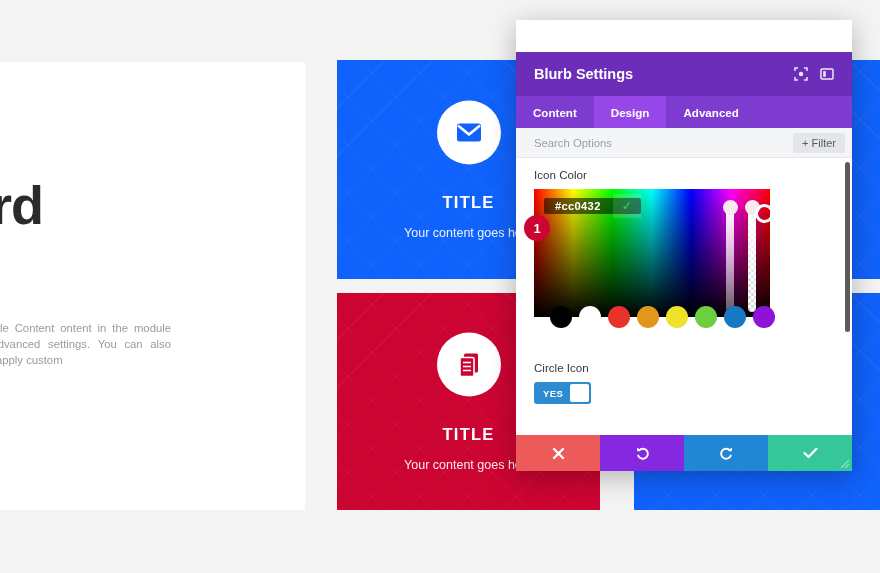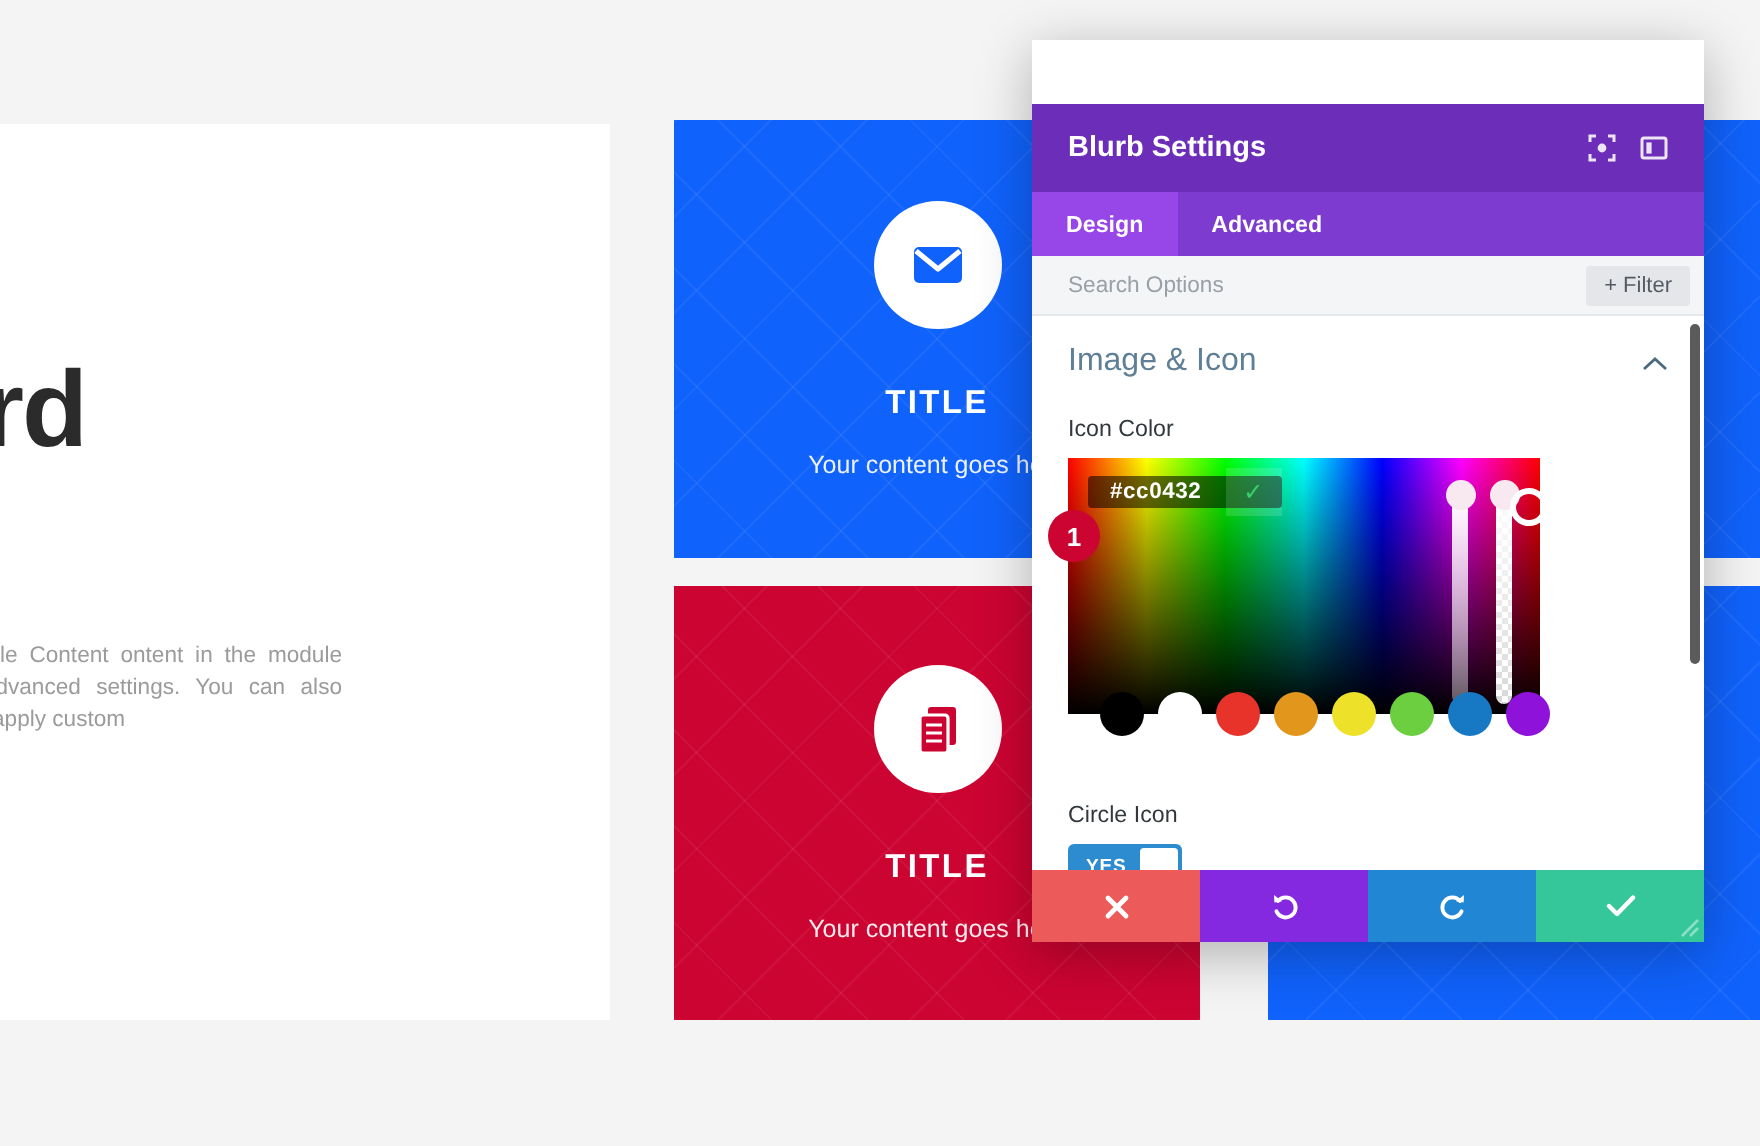--- a/index.html
+++ b/index.html
@@ -276,40 +276,33 @@
       </div>
       <div class="hdr-icon">
         <svg width="14" height="14" viewBox="0 0 14 14">
           <rect x="1" y="2" width="12" height="10" rx="1" fill="none" stroke="#fff" stroke-width="1.5"></rect>
           <rect x="3.2" y="4.2" width="2.6" height="5.6" fill="#fff"></rect>
         </svg>
       </div>
     </div>
 
     <div class="tabbar">
+      <div class="tab">Content</div>
       <div class="tab active">Design</div>
       <div class="tab">Advanced</div>
     </div>
 
     <div class="searchbar">
       <input class="search-input" type="text" placeholder="Search Options" style="">
       <button class="filter-btn">+ Filter</button>
     </div>
 
     <div class="modal-body">
       <div class="scroll-area">
 
-        <div class="section-head">
-          <div class="section-title">Image &amp; Icon</div>
-          <div class="chev">
-            <svg width="13" height="8" viewBox="0 0 13 8">
-                <path d="M1 6.5 L6.5 1.5 L12 6.5" fill="none" stroke="#4c6a80" stroke-width="1.4"></path>
-              </svg>
-          </div>
-        </div>
 
         <div class="field-label">Icon Color</div>
 
         <div class="picker-wrap">
           <div class="badge1">1</div>
           <div class="picker">
             <div class="hex-box">
               <div class="hex-val">#cc0432</div>
               <div class="hex-ok">✓</div>
             </div>

